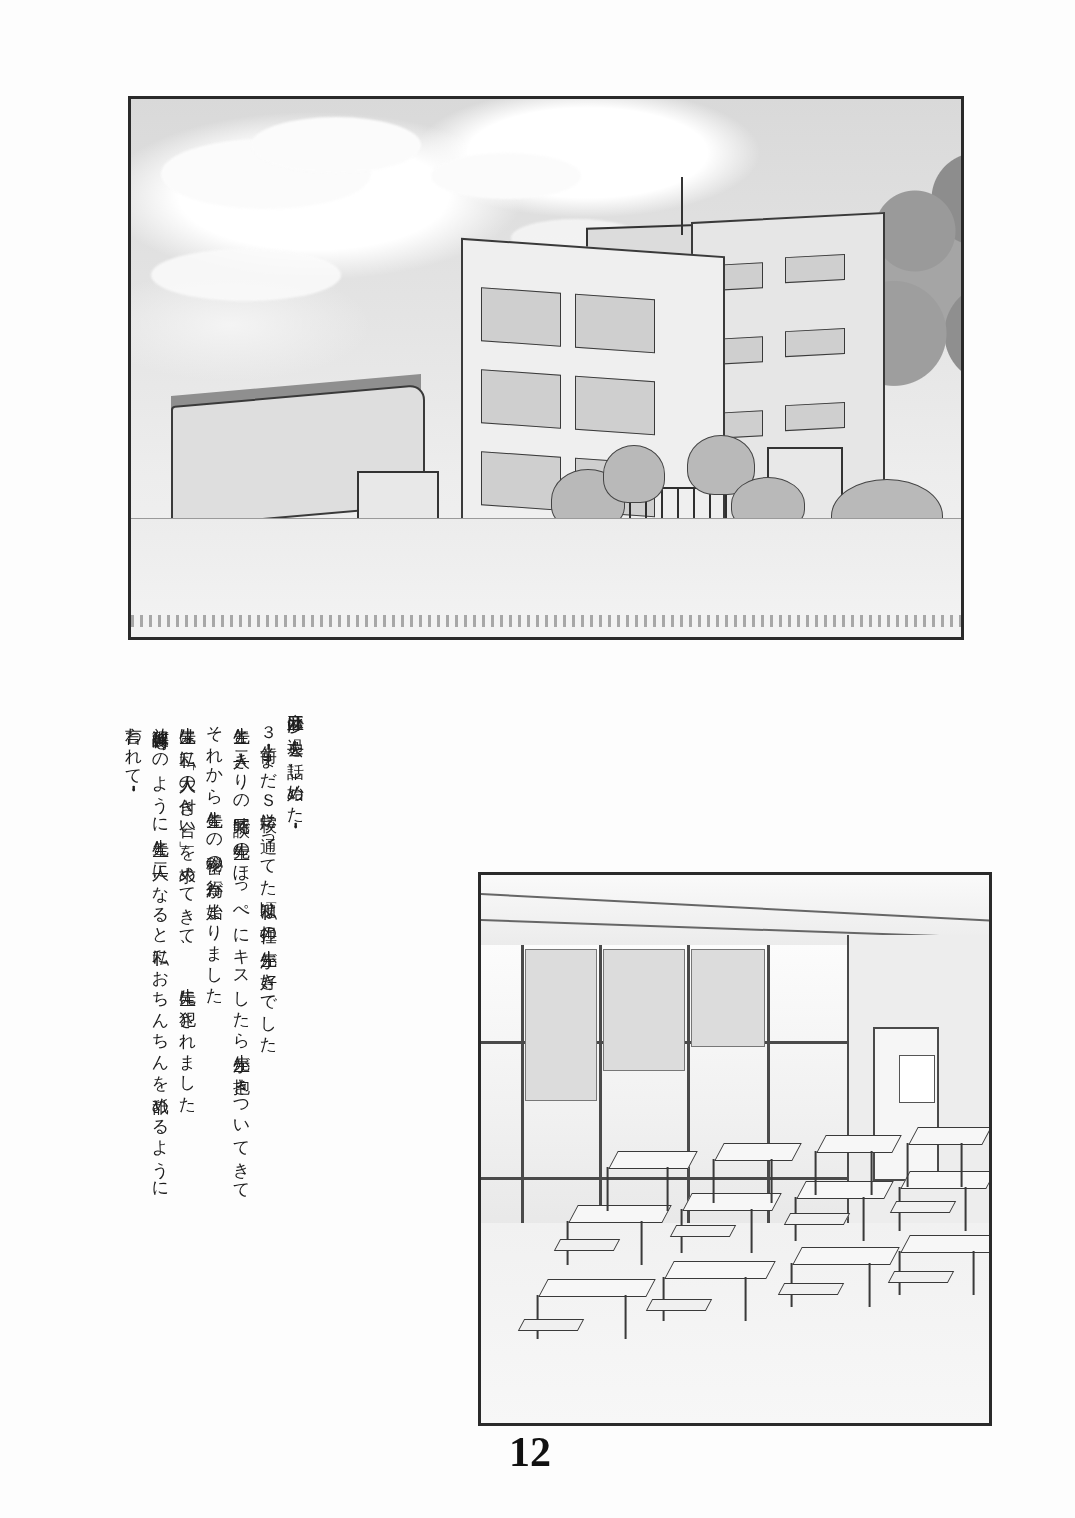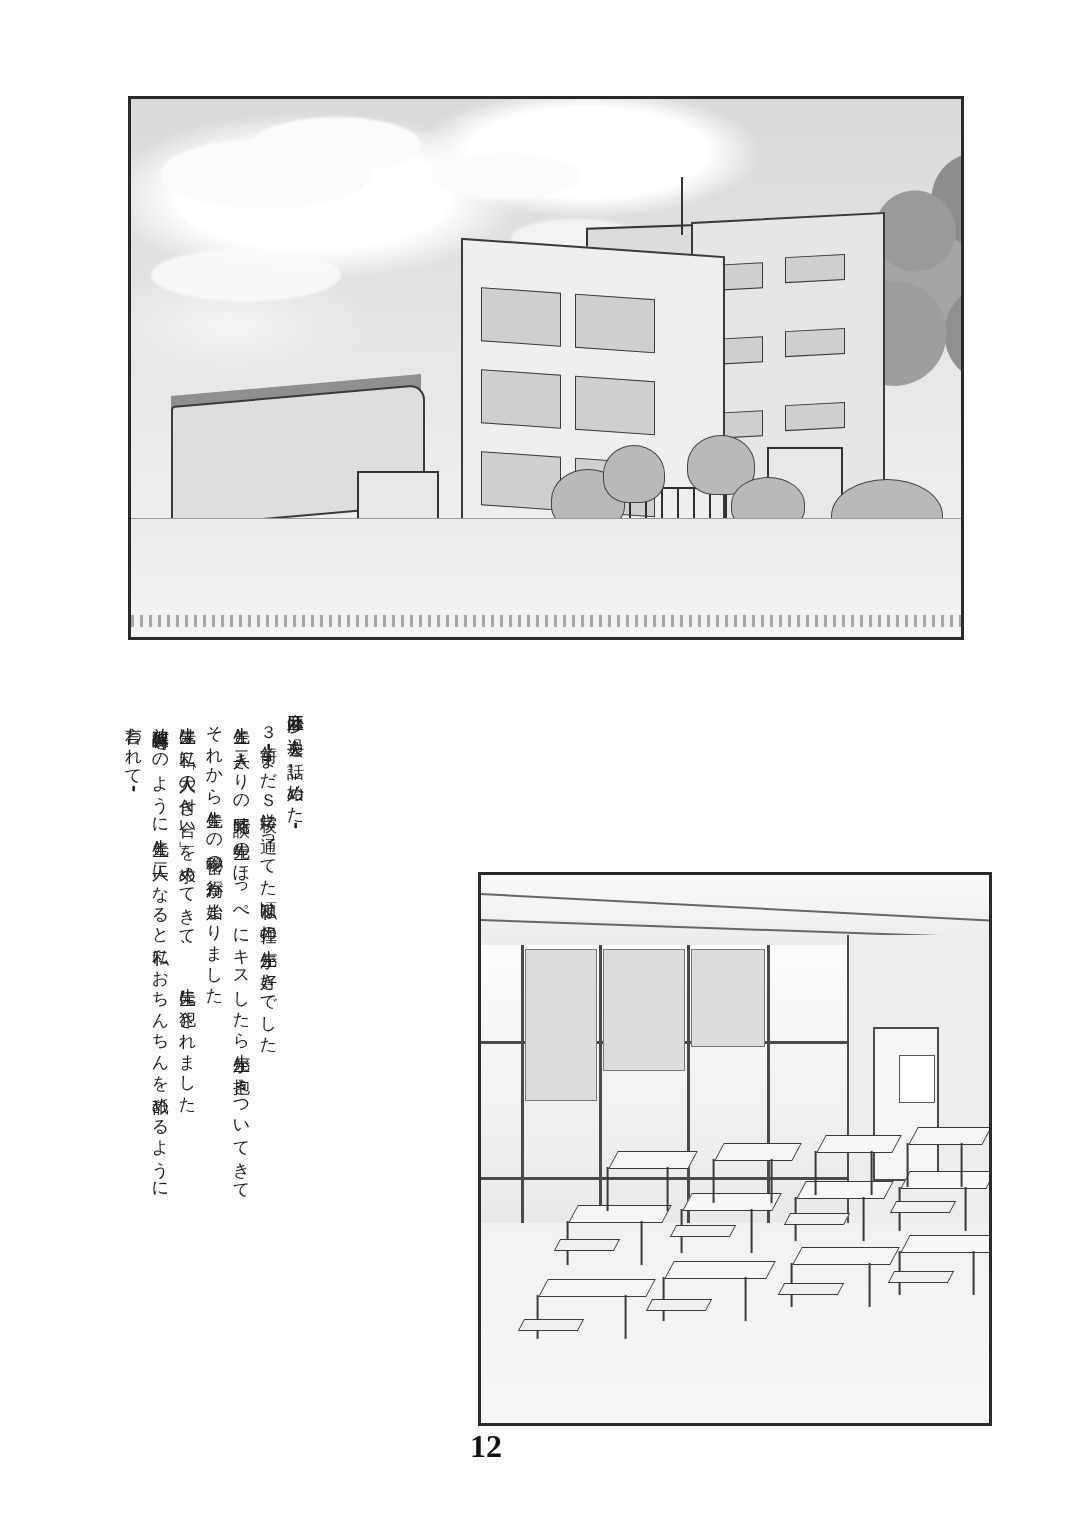--- a/index.html
+++ b/index.html
@@ -281,23 +281,23 @@
     padding: 0 5px;
   }
   .vline.indent { padding-top: 14px; }
 
   
   .page-number {
     position: absolute;
     left: 470px;
     top: 1428px;
     width: 120px;
-    text-align: left;
+    text-align: center;
     font-family: "Liberation Serif", serif;
-    font-size: 32px;
+    font-size: 42px;
     font-weight: bold;
     color: #111;
   }
 </style>
 </head>
 <body>
 
 <div class="page">
 
   <div class="panel-top">

